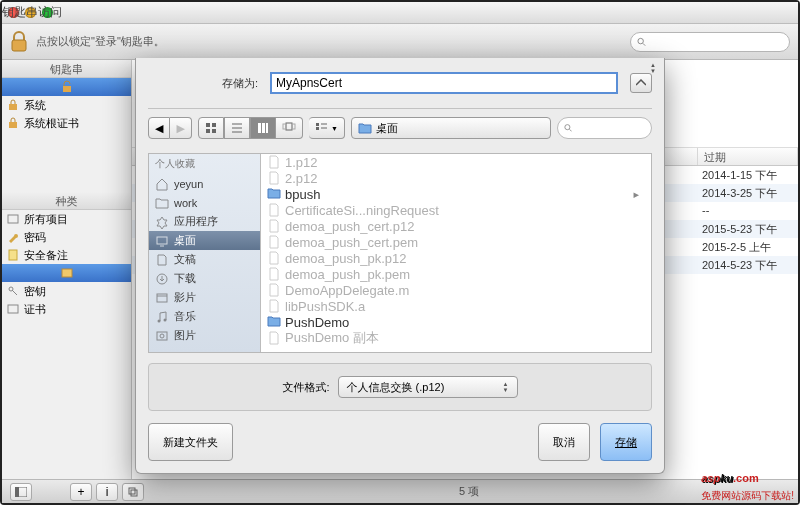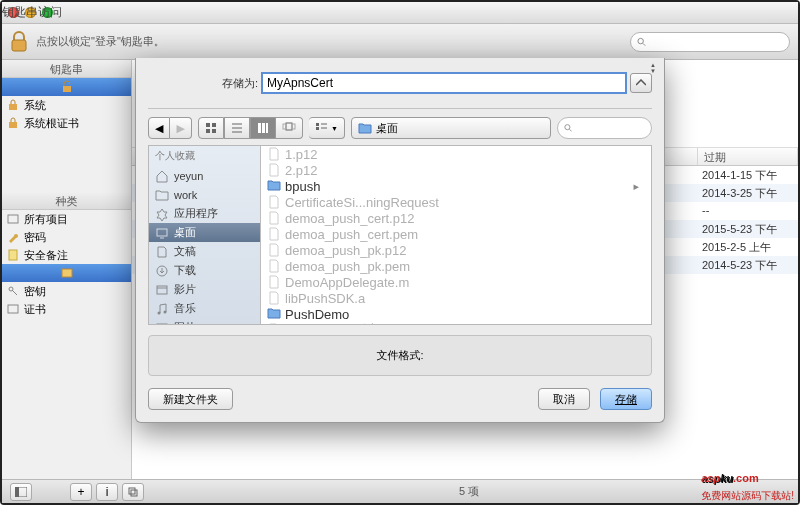--- a/index.html
+++ b/index.html
@@ -43,55 +43,55 @@
 .bg-row { height: 18px; display: flex; }
 .bg-cell-name { flex: 1; }
 .bg-cell-exp { width: 100px; padding: 2px 4px; font-size: 11px; color: #333; white-space: nowrap; }
 
 .statusbar { height: 24px; background: linear-gradient(#eaeaea,#d0d0d0); border-top: 1px solid #b8b8b8; display: flex; align-items: center; padding: 0 8px; gap: 4px; }
 .sb-btn { width: 22px; height: 18px; border: 1px solid #aaa; border-radius: 3px; background: linear-gradient(#fdfdfd,#e2e2e2); display: flex; align-items: center; justify-content: center; font-size: 12px; }
 .sb-count { flex: 1; text-align: center; color: #555; }
 
 
 .modal { position: absolute; top: 58px; left: 135px; width: 530px; background: #ececec; border: 1px solid #9a9a9a; border-top: none; box-shadow: 0 10px 30px rgba(0,0,0,0.45); padding: 14px 12px 12px 12px; border-radius: 0 0 6px 6px; }
-.save-row { display: flex; align-items: center; gap: 3px; margin-bottom: 14px; padding-left: 60px; }
+.save-row { display: flex; align-items: center; gap: 12px; margin-bottom: 14px; padding-left: 60px; }
 .save-lbl { width: 50px; text-align: right; color: #333; }
 .save-input { flex: 1; height: 22px; border: 2px solid #5a8ed6; outline: none; padding: 0 4px; font-size: 12px; }
 .expand-btn { width: 22px; height: 20px; border: 1px solid #999; border-radius: 3px; background: linear-gradient(#fdfdfd,#e0e0e0); display: flex; align-items: center; justify-content: center; }
 
 .nav-row { display: flex; align-items: center; gap: 6px; margin-bottom: 0; border-top: 1px solid #c2c2c2; padding-top: 8px; }
 .seg-group { display: flex; }
 .seg-btn { height: 22px; border: 1px solid #9a9a9a; background: linear-gradient(#fdfdfd,#e4e4e4); display: flex; align-items: center; justify-content: center; padding: 0 6px; }
 .seg-btn:first-child { border-radius: 4px 0 0 4px; }
 .seg-btn:last-child { border-radius: 0 4px 4px 0; border-left: none; }
 .seg-btn.active { background: #8a8a8a; }
 .loc-dd { flex: 0 0 200px; height: 22px; border: 1px solid #9a9a9a; border-radius: 4px; background: linear-gradient(#fdfdfd,#e4e4e4); display: flex; align-items: center; padding: 0 6px; gap: 4px; }
 .loc-dd .fld { width: 14px; height: 12px; }
 .loc-dd .sep { flex: 1; }
 .search-nav { width: 110px; height: 22px; border: 1px solid #bbb; border-radius: 11px; background: #fff; display: flex; align-items: center; padding: 0 6px; }
 .search-nav input { border: none; outline: none; width: 100%; }
 
-.browser { display: flex; margin-top: 6px; border: 1px solid #b8b8b8; background: #fff; height: 180px; }
+.browser { display: flex; margin-top: 14px; border: 1px solid #b8b8b8; background: #fff; height: 200px; }
 .b-sidebar { width: 112px; background: linear-gradient(#e6ecf3,#d4dde8); border-right: 1px solid #bcbcbc; overflow: hidden; }
 .b-sec { padding: 3px 6px; color: #7a7a7a; font-size: 10px; }
 .b-item { display: flex; align-items: center; gap: 5px; padding: 2px 6px; height: 19px; color: #3a3a3a; }
 .b-item.selected { background: linear-gradient(#7d91aa,#5f748f); color: #fff; }
 .b-ico { width: 14px; height: 14px; opacity: 0.7; }
 .b-list { flex: 1; overflow: hidden; }
 .b-li { display: flex; align-items: center; padding: 1px 6px; height: 16px; gap: 4px; }
 .b-li-ico { width: 14px; height: 14px; }
 .b-li-txt { color: #333; font-size: 13px; white-space: nowrap; }
 .b-li .arrow { margin-left: auto; color: #888; padding-right: 6px; }
 
 .format-box { margin-top: 10px; border: 1px solid #c2c2c2; border-radius: 4px; background: #e4e4e4; padding: 12px; display: flex; align-items: center; justify-content: center; gap: 8px; }
 .format-dd { height: 22px; border: 1px solid #9a9a9a; border-radius: 4px; background: linear-gradient(#fdfdfd,#e4e4e4); display: flex; align-items: center; padding: 0 20px 0 8px; position: relative; min-width: 180px; }
 .dd-arrows { position: absolute; right: 4px; top: 2px; width: 14px; height: 16px; display: flex; flex-direction: column; align-items: center; justify-content: center; font-size: 6px; color: #555; }
 
 .btn-row { display: flex; margin-top: 12px; align-items: center; }
-.push-btn { height: 22px; border: 1px solid #9a9a9a; border-radius: 4px; background: linear-gradient(#fdfdfd,#e4e4e4); padding: 0 14px; display: flex; align-items: center; }
+.push-btn { height: 38px; border: 1px solid #9a9a9a; border-radius: 4px; background: linear-gradient(#fdfdfd,#e4e4e4); padding: 0 14px; display: flex; align-items: center; }
 .push-btn.primary { background: linear-gradient(#cde7ff,#8cbef5); border-color: #5f8fc9; text-decoration: underline; }
 .btn-spacer { flex: 1; }
 
 .watermark { position: absolute; right: 6px; bottom: 2px; color: #fff; font-family: Arial; pointer-events: none; }
 .watermark .big { font-size: 26px; font-weight: bold; font-style: italic; color: #c92020; text-shadow: 1px 1px 0 #000; }
 .watermark .big .ku { color: #111; }
 .watermark .sm { font-size: 10px; color: #c92020; }
 
 .alt { background: #f0f5fb; }
 
@@ -506,20 +506,24 @@
               <path d="M3 1h6l2 2v10H3z" fill="#fff" stroke="#ccc"></path>
             </svg>
           </span>
           <span class="b-li-txt" style="color: rgb(176, 176, 176);">PushDemo 副本</span>
         </div>
       </div>
   </div>
 
   <div class="format-box">
     <span>文件格式:</span>
+    <div class="format-dd">
+      <span>个人信息交换 (.p12)</span>
+      <span class="dd-arrows">▲<br>▼</span>
+    </div>
   </div>
 
   <div class="btn-row">
     <div class="push-btn">
         <span>新建文件夹</span>
       </div>
     <div class="btn-spacer"></div>
     <div class="push-btn" style="margin-right:10px">
         <span>取消</span>
       </div>

